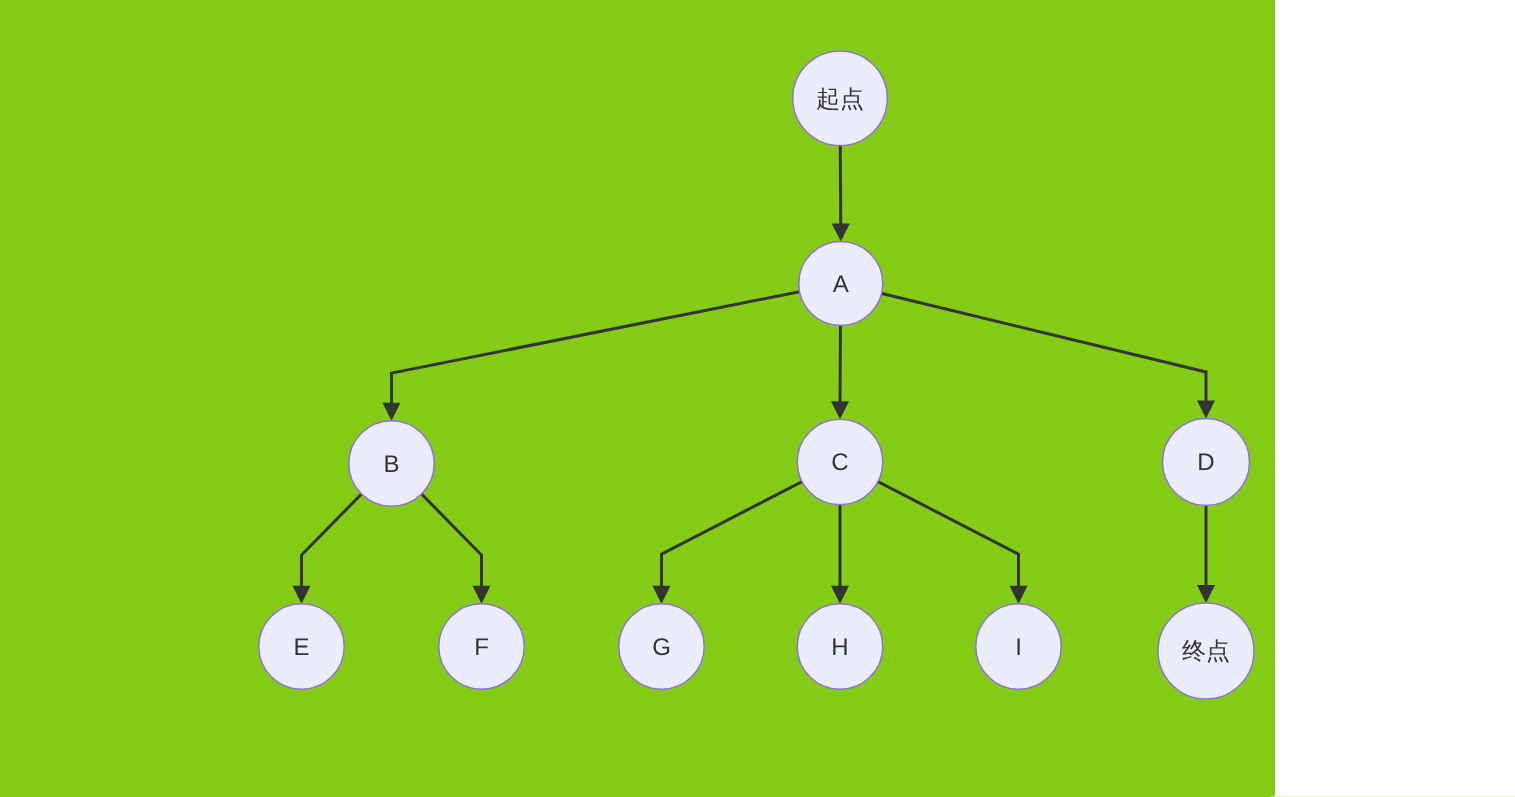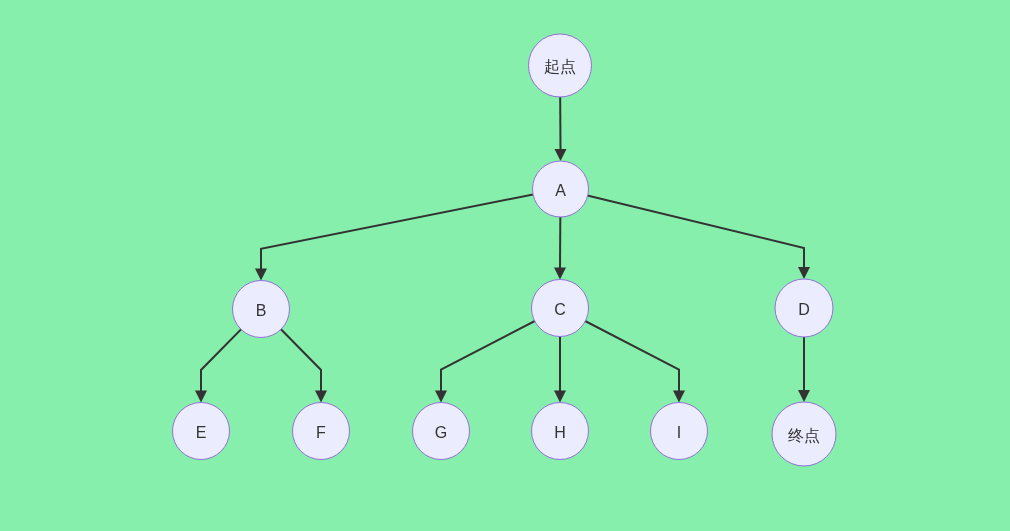--- a/index.html
+++ b/index.html
@@ -6,23 +6,23 @@
     margin: 0;
     padding: 0;
     background: #ffffff;
     width: 1010px;
     height: 531px;
     overflow: hidden;
     font-family: "Liberation Sans", "DejaVu Sans", sans-serif;
   }
   #canvas {
     position: relative;
-    width: 1010px;
+    width: 850px;
     height: 531px;
-    background: #86efac;
+    background: #84cc16;
   }
   svg text {
     font-family: "Liberation Sans", "DejaVu Sans", sans-serif;
     font-size: 16px;
     fill: #333333;
     text-anchor: middle;
     dominant-baseline: central;
     user-select: none;
   }
   svg .edge {

